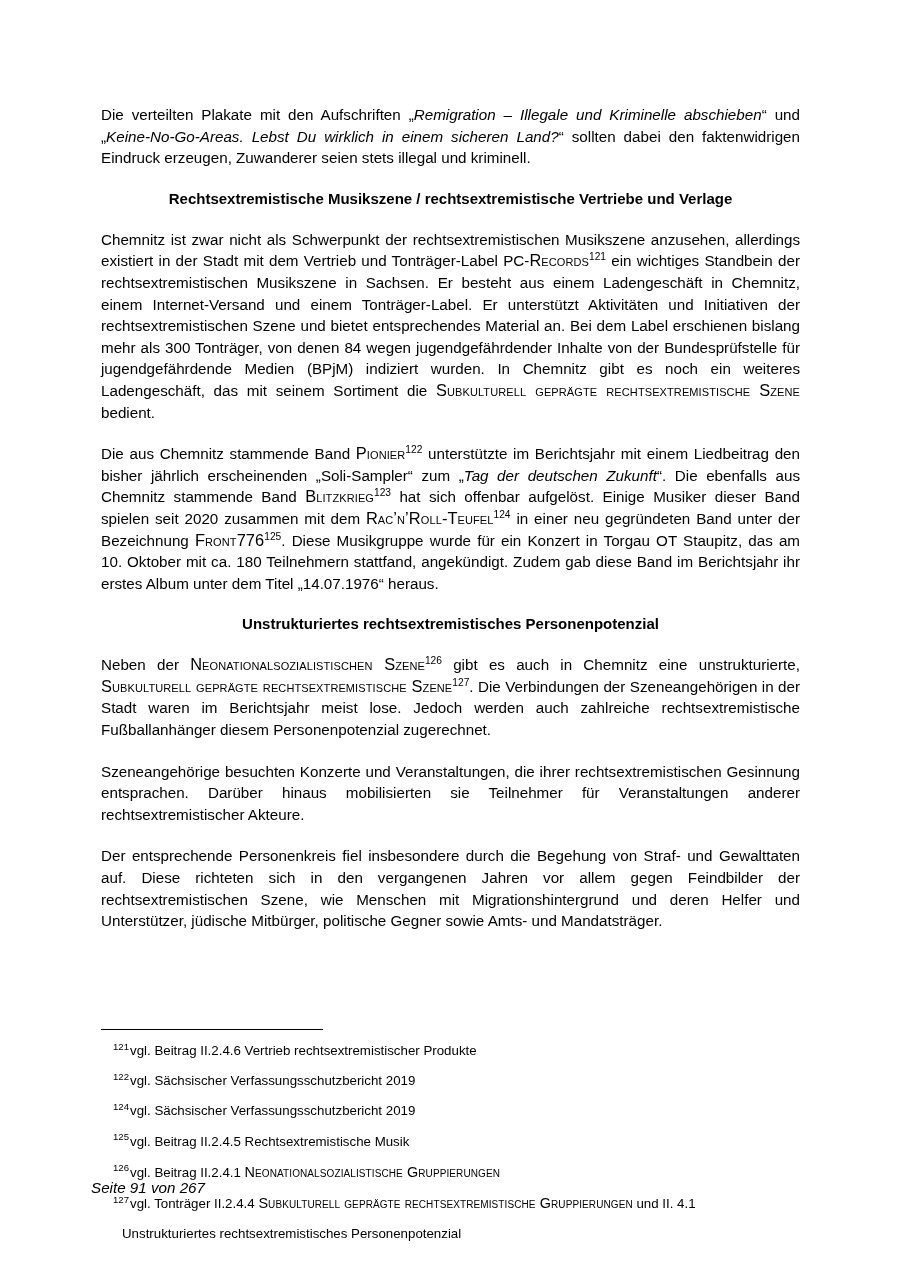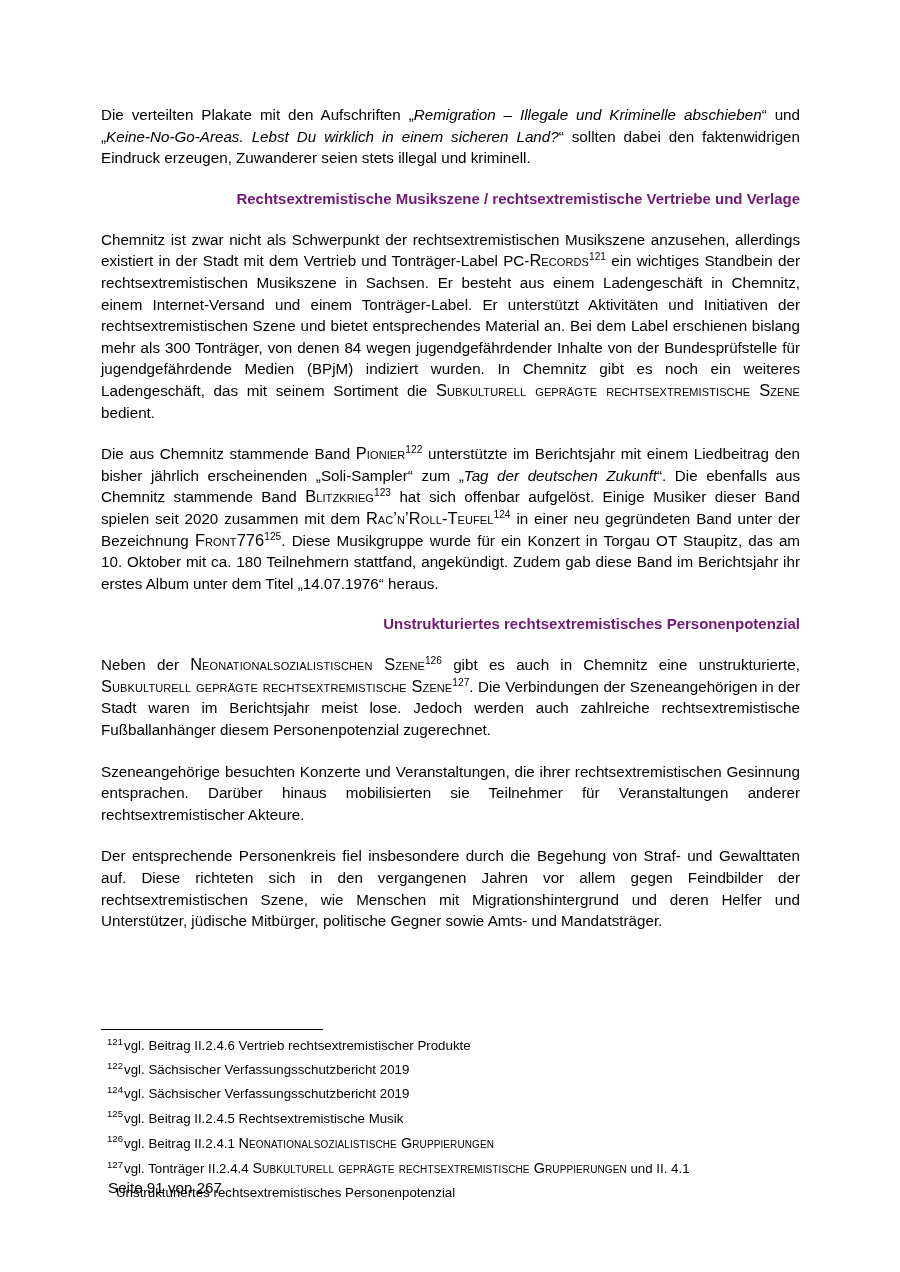--- a/index.html
+++ b/index.html
@@ -35,22 +35,22 @@
     hyphens: none;
   }
   p.body-par:last-child {
     margin-bottom: 4px;
   }
   h2.section-heading {
     margin: 0 0 20px 0;
     font-size: 15px;
     line-height: 20px;
     font-weight: bold;
-    color: #701a75;
-    text-align: right;
+    color: #000000;
+    text-align: center;
   }
   .gap-before-heading {
     margin-top: 4px;
   }
   em.it {
     font-style: italic;
   }
   span.sc {
     font-variant: small-caps;
     font-size: 16.4px;
@@ -76,42 +76,43 @@
   }
   .fn-list {
     list-style: none;
     margin: 0;
     padding: 0;
   }
   .fn-item {
     font-size: 13.3px;
     line-height: 18.2px;
     text-align: left;
-    margin: 6px;
+    margin: 12px;
     padding: 0;
   }
   .fn-item sup {
     font-size: 9.6px;
     vertical-align: super;
     line-height: 0;
     margin-right: 1px;
   }
   .fn-item .sc {
     font-variant: small-caps;
     font-size: 14.4px;
   }
   .fn-cont {
     padding-left: 9px;
   }
   .page-footer {
     position: absolute;
-    left: 108px;
+    left: 91px;
     top: 1178px;
     font-size: 15.2px;
     line-height: 20px;
+    font-style: italic;
   }
 </style>
 </head>
 <body>
 
 <div class="page">
 
   <div class="content">
 
     <p class="body-par"><span>Die verteilten Plakate mit den Aufschriften „</span><em class="it">Remigration – Illegale und Kriminelle abschieben</em><span>“ und „</span><em class="it">Keine-No-Go-Areas. Lebst Du wirklich in einem sicheren Land?</em><span>“ sollten dabei den faktenwidrigen Eindruck erzeugen, Zuwanderer seien stets illegal und kriminell.</span></p>

